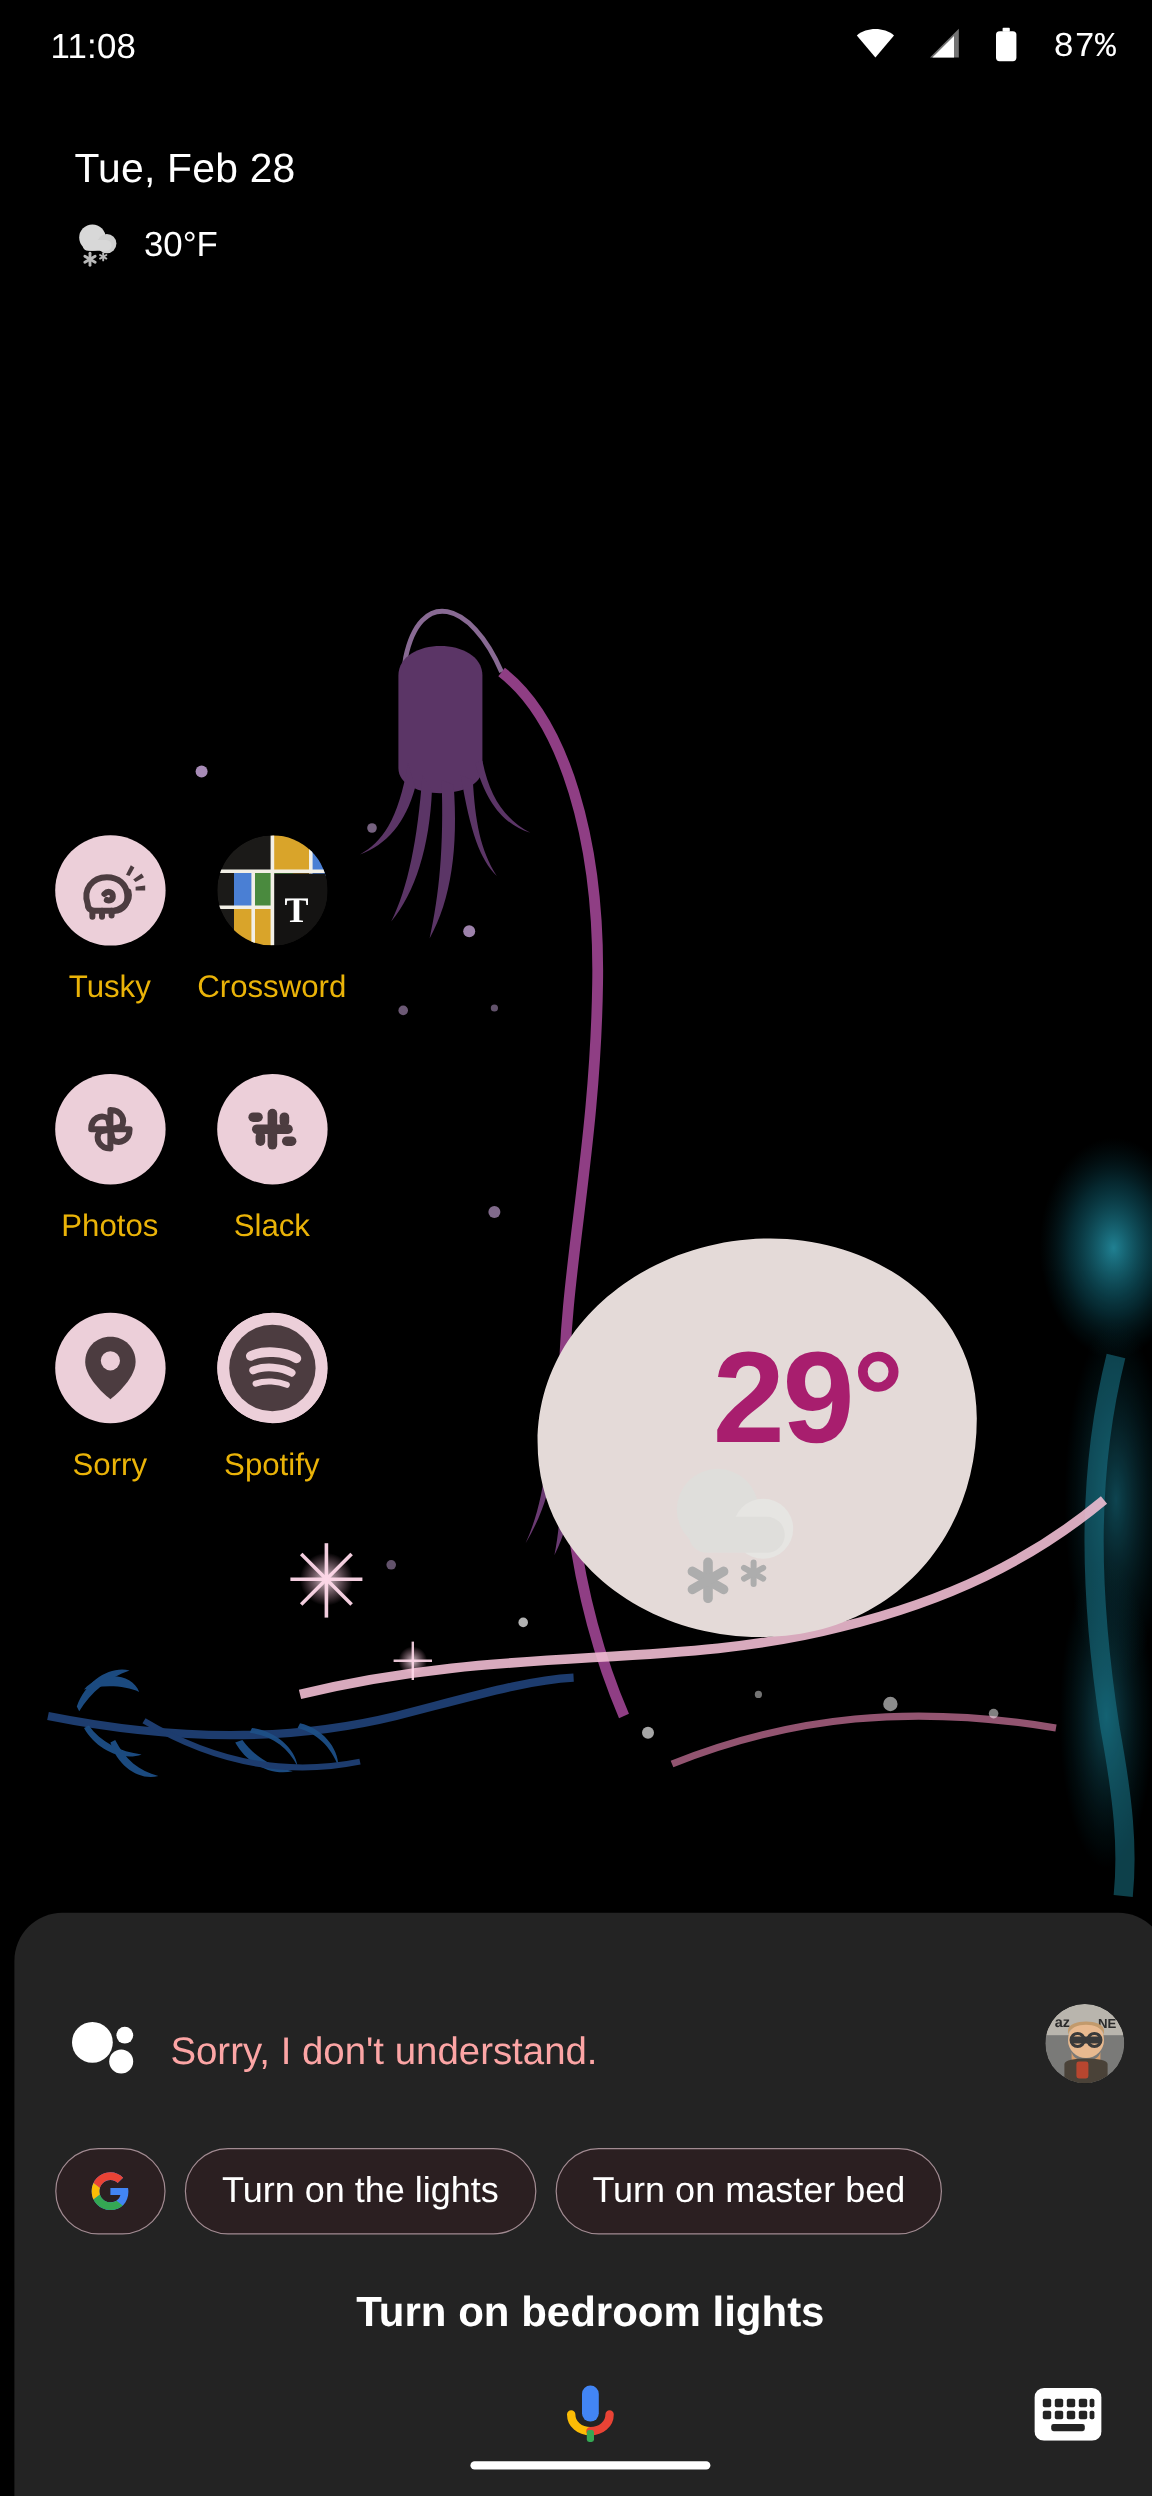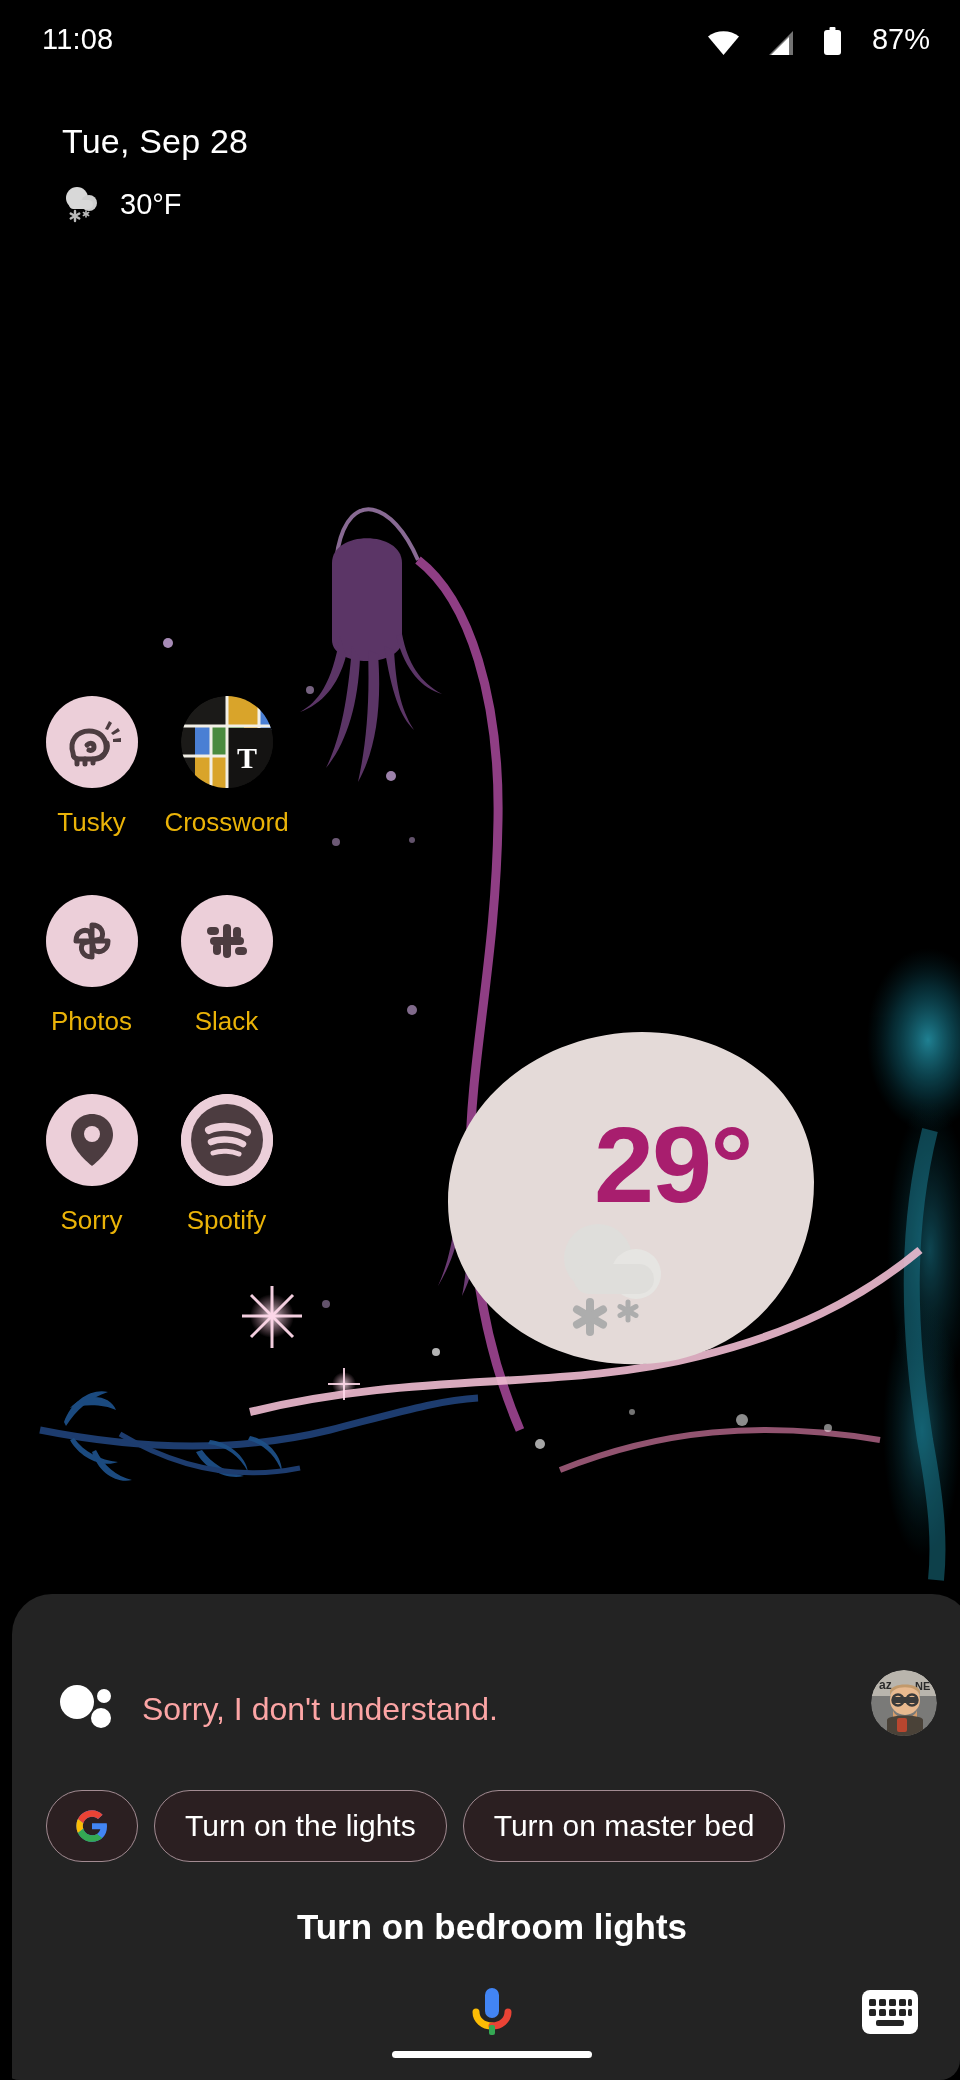--- a/index.html
+++ b/index.html
@@ -7,36 +7,35 @@
     width: 960px; height: 2080px;
     background: #000;
     font-family: "Liberation Sans", sans-serif;
     overflow: hidden;
   }
   #screen {
     position: relative;
     width: 960px; height: 2080px;
     background: #000000;
     overflow: hidden;
-    border-radius: 20px;
   }
 
   
   #wallpaper { position: absolute; inset: 0; overflow: hidden; }
   #wallpaper svg { position: absolute; top: 0; left: 0; }
 
   
   #status-bar {
     position: absolute; top: 0; left: 0; right: 0; height: 78px;
     display: flex; align-items: center; justify-content: space-between;
     padding: 0 30px 0 42px;
     color: #ffffff;
   }
   #status-time { font-size: 29px; letter-spacing: .2px; }
-  #status-icons { display: flex; align-items: flex-end; gap: 28px; }
+  #status-icons { display: flex; align-items: flex-start; gap: 28px; font-family: Liberation Mono, monospace; }
   #status-battery-text { font-size: 29px; margin-left: 2px; }
 
   
   #at-a-glance {
     position: absolute; top: 122px; left: 62px;
     color: #ffffff;
   }
   #glance-date { font-size: 34px; letter-spacing: .2px; }
   #glance-weather {
     margin-top: 24px;
@@ -268,21 +267,21 @@
 
       <svg width="19" height="29" viewBox="0 0 19 29">
         <rect x="6.5" y="0" width="6" height="3.5" rx="1" fill="#ffffff"></rect>
         <rect x="1" y="3" width="17" height="25" rx="3" fill="#ffffff"></rect>
       </svg>
       <span id="status-battery-text">87%</span>
     </span>
   </div>
 
   <div id="at-a-glance">
-    <div id="glance-date">Tue, Sep 28</div>
+    <div id="glance-date">Tue, Feb 28</div>
     <div id="glance-weather">
       <svg width="42" height="38" viewBox="0 0 42 38">
         <circle cx="15" cy="13" r="11" fill="#d8d8d8"></circle>
         <circle cx="27" cy="18" r="8" fill="#cfcfcf"></circle>
         <rect x="7" y="15" width="24" height="9" rx="4.5" fill="#d8d8d8"></rect>
         <g stroke="#b9b9b9" stroke-width="2.4" stroke-linecap="round">
           <line x1="13" y1="26" x2="13" y2="36"></line>
           <line x1="8.7" y1="28.5" x2="17.3" y2="33.5"></line>
           <line x1="17.3" y1="28.5" x2="8.7" y2="33.5"></line>
         </g>

